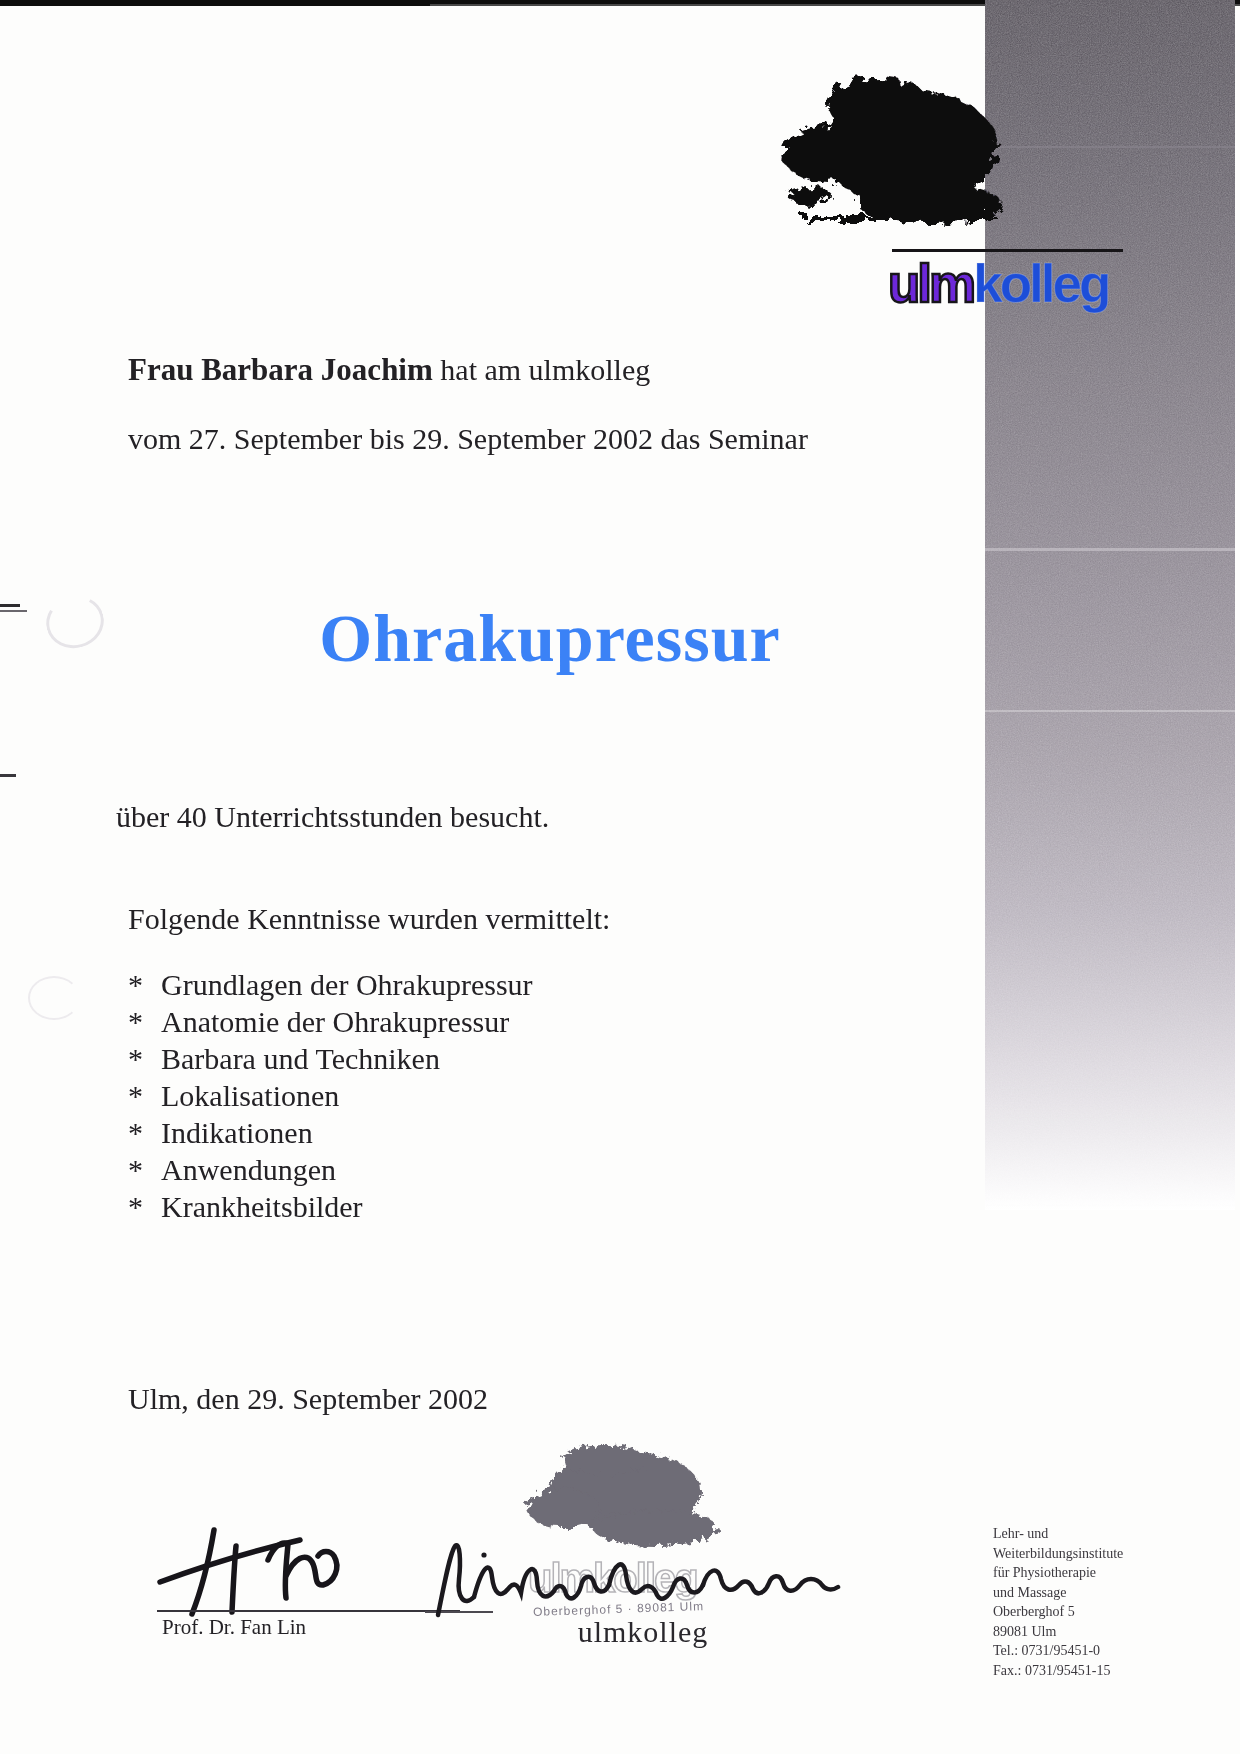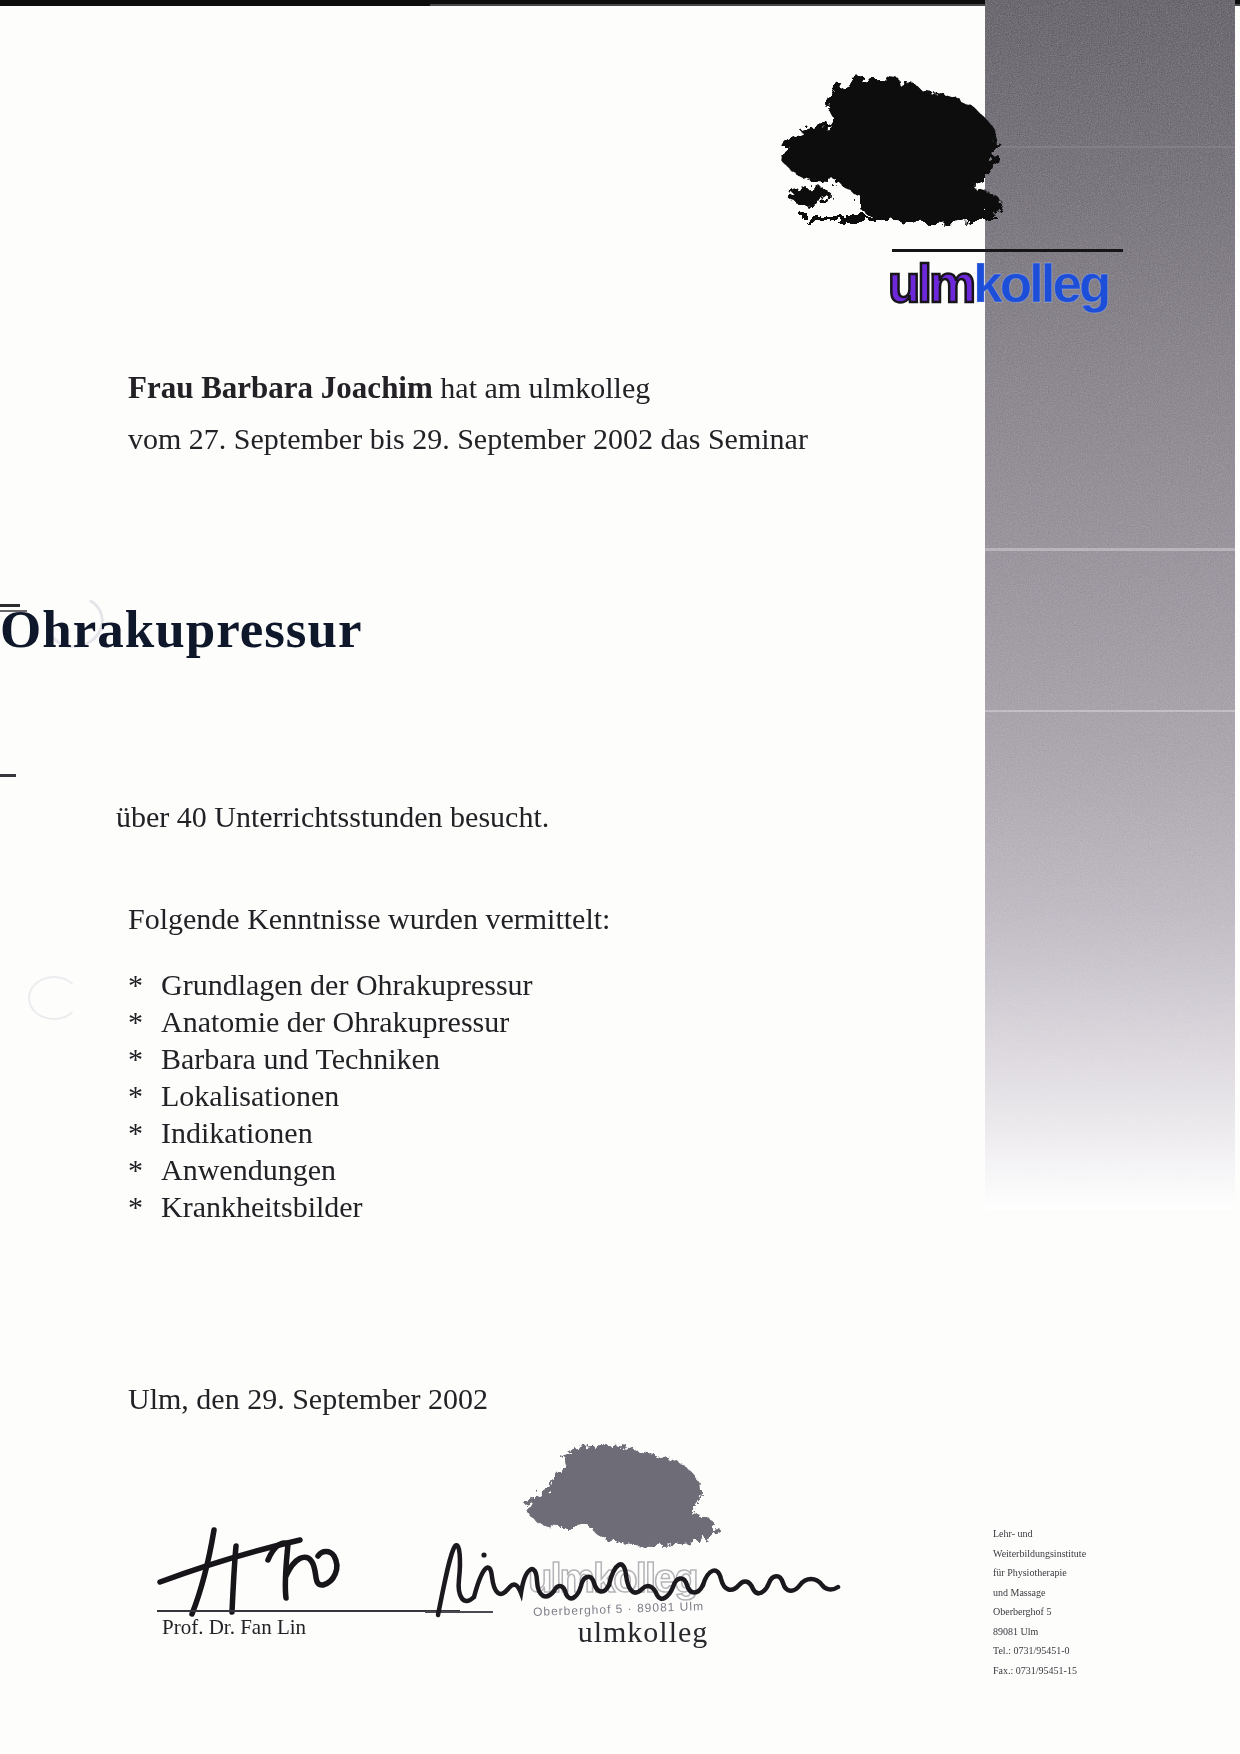--- a/index.html
+++ b/index.html
@@ -27,25 +27,25 @@
   
   .logo-tree { left:770px; top:56px; }
   .logo-rule { left:892px; top:249px; width:231px; height:3px; background:#161417; }
   .logo { left:888px; top:257px; font-family:"Liberation Sans","DejaVu Sans",sans-serif;
     font-weight:bold; font-size:53px; line-height:1; letter-spacing:-3px; white-space:nowrap; }
   .logo .ulm { color:#6d28d9; -webkit-text-stroke:2.5px #17151a; }
   .logo .kolleg { color:#1d4ed8; -webkit-text-stroke:1px rgba(235,232,240,.28); }
 
   
   .t { font-size:30px; white-space:nowrap; }
-  .intro1 { left:128px; top:352px;margin-top:18px; }
+  .intro1 { left:128px; top:352px; }
   .intro1 .b { font-weight:bold; font-size:31px; }
   .intro2 { left:128px; top:397px;margin-top:25px; }
-  .title { left:0; top:599px; width:1100px; text-align:left;
-    font-size:53px; font-weight:bold; letter-spacing:1px; color:#0f172a; }
+  .title { left:0; top:599px; width:1100px; text-align:center;
+    font-size:68px; font-weight:bold; letter-spacing:1px; color:#3b82f6; }
   .hours { left:116px; top:800px; }
   .skills-intro { left:128px; top:902px; }
   .skills { left:128px; top:966px; }
   .skill-row { display:flex; line-height:37px; font-size:30px; }
   .skill-row .ast { width:33px; }
   .referent { left:128px; top:1290px; }
   .referent .name { margin-left:44px; }
   .date { left:128px; top:1382px; }
 
   
@@ -57,21 +57,21 @@
   .sig-center-svg { left:428px; top:1533px; }
   .stamp-logo-faint { left:528px; top:1556px; width:195px; overflow:hidden; white-space:nowrap;
     font-family:"Liberation Sans","DejaVu Sans",sans-serif; font-weight:bold; font-size:40px;
     letter-spacing:-2px; color:transparent; -webkit-text-stroke:1.5px rgba(92,88,100,.45); }
   .stamp-address { left:533px; top:1602px; font-family:"Liberation Sans","DejaVu Sans",sans-serif;
     font-size:12px; letter-spacing:1px; color:#807c88; transform:rotate(-2deg); white-space:nowrap; }
   .stamp-label { left:537px; top:1615px; width:212px; text-align:center; font-size:30px;
     color:#29272c; letter-spacing:1px; white-space:nowrap; }
 
   
-  .addr { left:993px; top:1524px; font-size:10px; line-height:19.5px; color:#3b383e; }
+  .addr { left:993px; top:1524px; font-size:14px; line-height:19.5px; color:#3b383e; }
   .addr div { white-space:nowrap; }
 </style>
 </head>
 <body>
 
 <div class="page">
 
   <div class="abs top-bar"></div>
   <div class="abs top-bar-thin"></div>
   <div class="abs edge-dash-1"></div>

